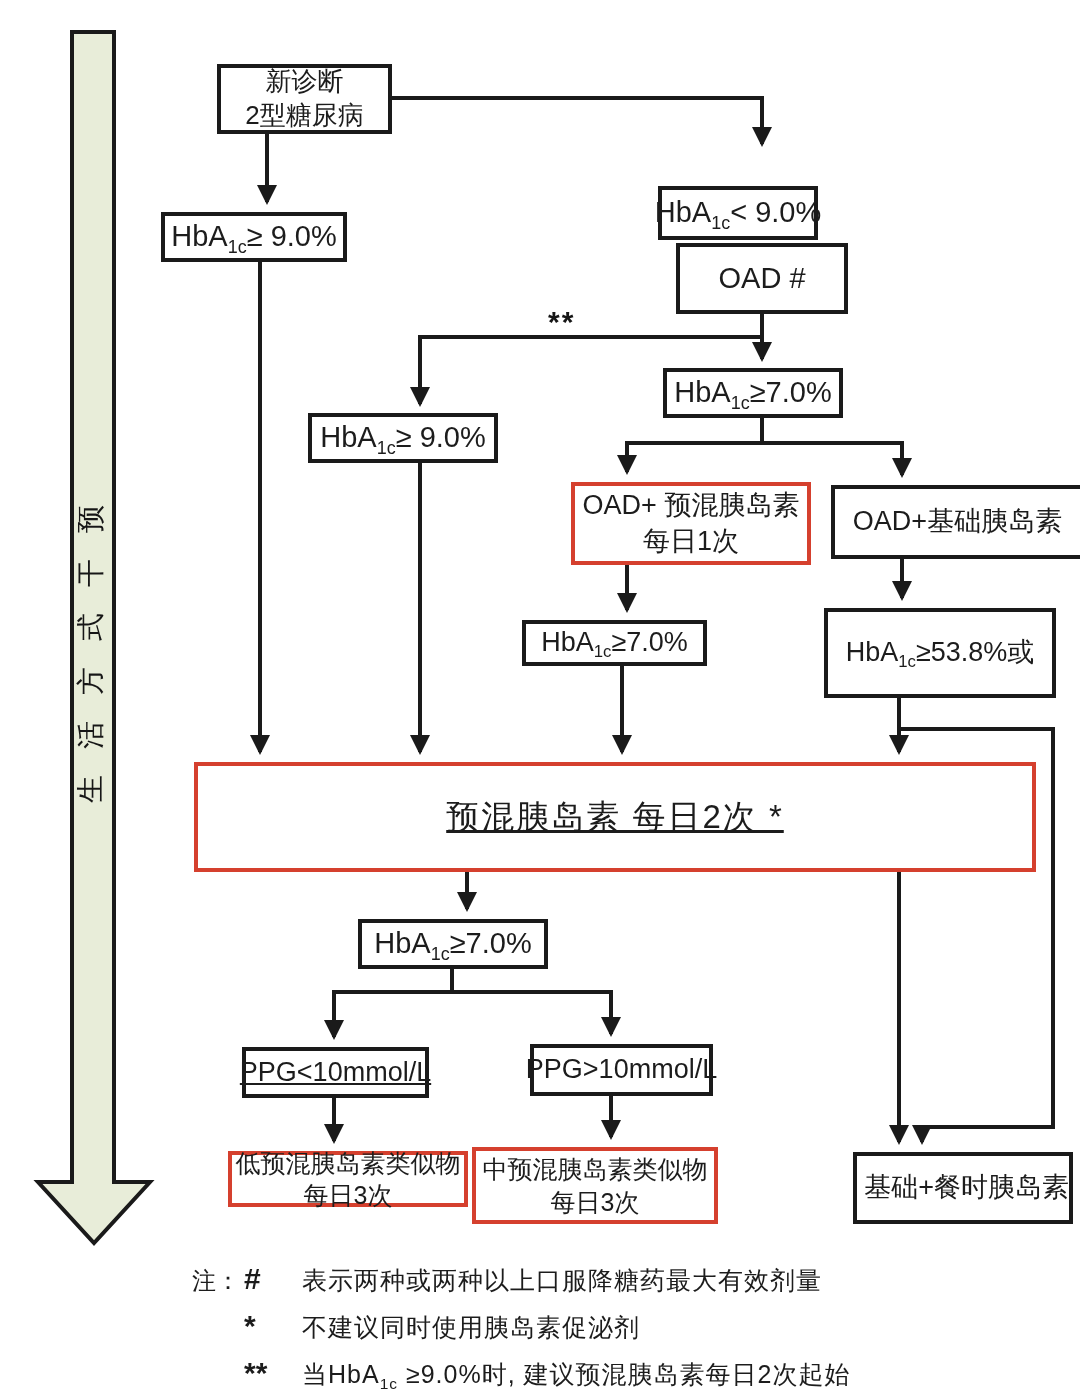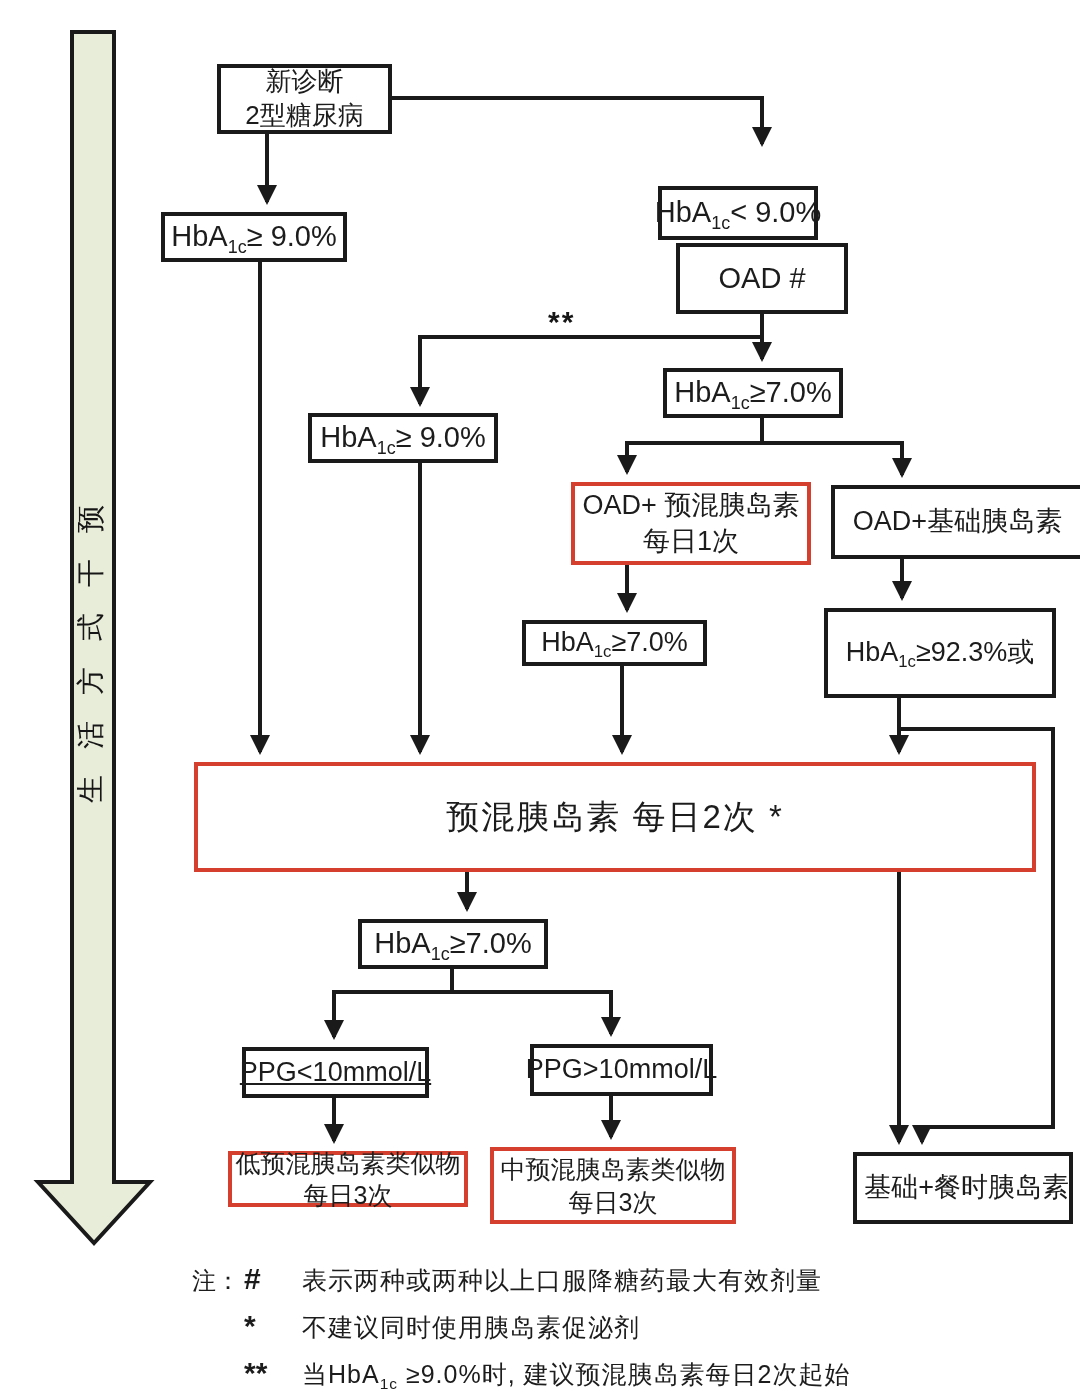--- a/index.html
+++ b/index.html
@@ -115,45 +115,45 @@
 
   <div class="node small" style="left:795px; top:485px; width:253px; height:74px;">
     <span>OAD+基础胰岛素</span>
   </div>
 
   <div class="node" style="left:522px; top:620px; width:185px; height:46px; font-size:27px;">
     <span><span>HbA</span><sub>1c</sub><span>≥7.0%</span></span>
   </div>
 
   <div class="node small" style="left:788px; top:608px; width:232px; height:90px;">
-    <span class="row"><span>HbA</span><sub>1c</sub><span>≥92.3%或</span></span>
+    <span class="row"><span>HbA</span><sub>1c</sub><span>≥53.8%或</span></span>
   </div>
 
-  <div class="node red big" style="left:194px; top:762px; width:842px; height:110px;">
+  <div class="node red big" style="left:194px; top:762px; width:842px; height:110px;text-decoration:underline;">
     <span>预混胰岛素 每日2次 *</span>
   </div>
 
   <div class="node" style="left:358px; top:919px; width:190px; height:50px;">
     <span><span>HbA</span><sub>1c</sub><span>≥7.0%</span></span>
   </div>
 
   <div class="node" style="left:242px; top:1047px; width:187px; height:51px; font-size:27px;text-decoration:underline;">
     <span>PPG&lt;10mmol/L</span>
   </div>
 
   <div class="node" style="left:530px; top:1044px; width:183px; height:52px; font-size:27px;">
     <span>PPG&gt;10mmol/L</span>
   </div>
 
   <div class="node red" style="left:228px; top:1151px; width:240px; height:56px; font-size:25px;text-align:center;">
     <span class="row">低预混胰岛素类似物</span>
     <span class="row">每日3次</span>
   </div>
 
-  <div class="node red" style="left:490px; top:1147px; width:246px; height:77px; font-size:25px;">
+  <div class="node red" style="left:472px; top:1147px; width:246px; height:77px; font-size:25px;">
     <span class="row">中预混胰岛素类似物</span>
     <span class="row">每日3次</span>
   </div>
 
   <div class="node small" style="left:817px; top:1152px; width:220px; height:72px;align-items:flex-end;">
     <span>基础+餐时胰岛素</span>
   </div>
 
   <div class="notes">
     <span class="note-prefix">注：</span>

